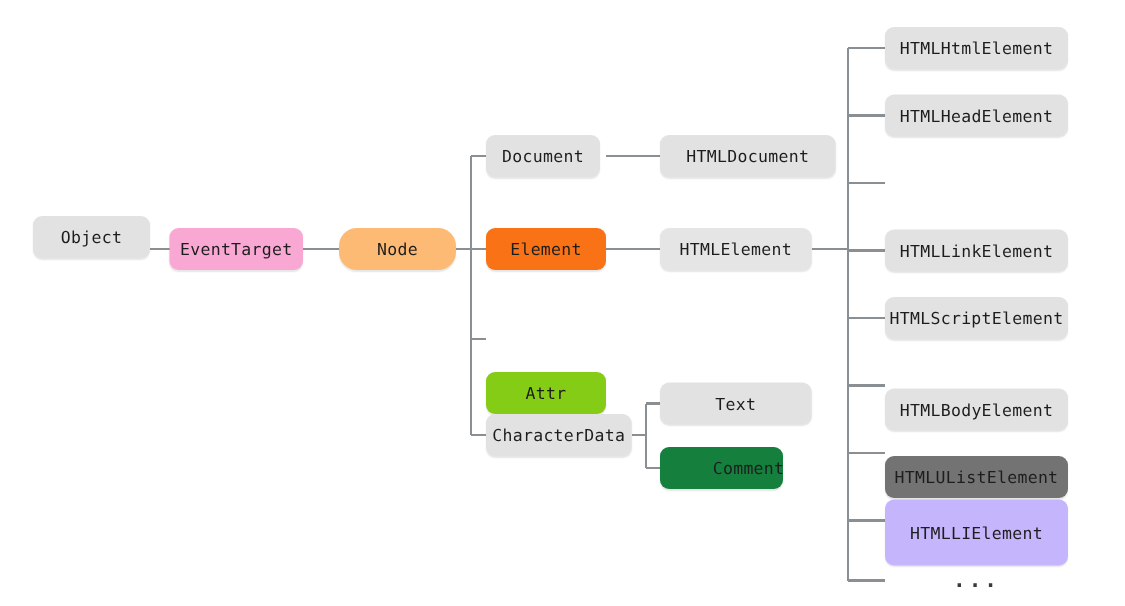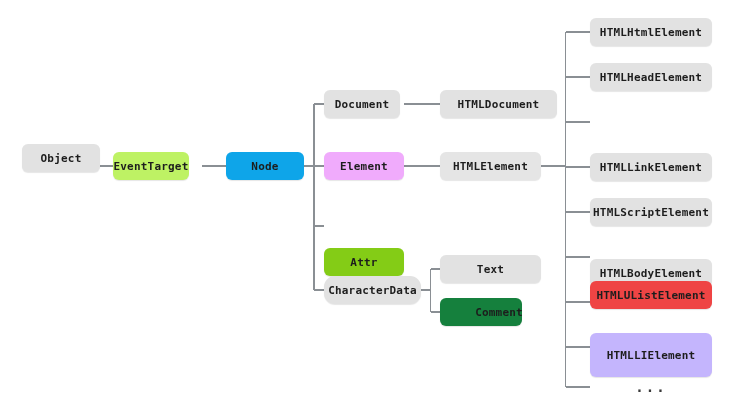--- a/index.html
+++ b/index.html
@@ -32,21 +32,21 @@
     position: absolute;
     box-sizing: border-box;
     background: #e2e2e2;
     border-radius: 6px;
     display: flex;
     align-items: center;
     justify-content: center;
     color: #1d1d1d;
     font-family: "DejaVu Sans Mono", "Liberation Mono", monospace;
     font-size: 11px;
-    font-weight: bold;
+    font-weight: normal;
     letter-spacing: 0.2px;
     white-space: nowrap;
     box-shadow: 0 1px 1px rgba(0,0,0,0.10);
   }
   .ellipsis {
     position: absolute;
     color: #3a3a3a;
     font-family: "DejaVu Sans Mono", "Liberation Mono", monospace;
     font-size: 14px;
     font-weight: bold;
@@ -81,31 +81,31 @@
       <line x1="565.5" y1="77" x2="590" y2="77" stroke="#8a8f94" stroke-width="1.4" shape-rendering="crispEdges"></line>
       <line x1="565.5" y1="122" x2="590" y2="122" stroke="#8a8f94" stroke-width="1.4" shape-rendering="crispEdges"></line>
       <line x1="565.5" y1="167" x2="590" y2="167" stroke="#8a8f94" stroke-width="1.4" shape-rendering="crispEdges"></line>
       <line x1="565.5" y1="212" x2="590" y2="212" stroke="#8a8f94" stroke-width="1.4" shape-rendering="crispEdges"></line>
       <line x1="565.5" y1="257" x2="590" y2="257" stroke="#8a8f94" stroke-width="1.4" shape-rendering="crispEdges"></line>
       <line x1="565.5" y1="302" x2="590" y2="302" stroke="#8a8f94" stroke-width="1.4" shape-rendering="crispEdges"></line>
       <line x1="565.5" y1="347" x2="590" y2="347" stroke="#8a8f94" stroke-width="1.4" shape-rendering="crispEdges"></line>
       <line x1="565.5" y1="387" x2="590" y2="387" stroke="#8a8f94" stroke-width="1.4" shape-rendering="crispEdges"></line>
     </svg>
 <div class="node" style="left: 22px; top: 144px; width: 78px; height: 28px; background: rgb(226, 226, 226); color: rgb(29, 29, 29);">Object</div>
-    <div class="node" style="left: 113px; top: 152px; width: 76px; height: 28px; background: #bef264; color: rgb(29, 29, 29);">EventTarget</div>
-    <div class="node" style="left: 226px; top: 152px; width: 78px; height: 28px; background: #0ea5e9; color: rgb(29, 29, 29);">Node</div>
+    <div class="node" style="left: 113px; top: 152px; width: 89px; height: 28px; background: #f9a8d4; color: rgb(29, 29, 29);">EventTarget</div>
+    <div class="node" style="left: 226px; top: 152px; width: 78px; height: 28px; background: #fdba74; color: rgb(29, 29, 29); border-radius: 12px;">Node</div>
     <div class="node" style="left: 324px; top: 90px; width: 76px; height: 28px; background: rgb(226, 226, 226); color: rgb(29, 29, 29);">Document</div>
-    <div class="node" style="left: 324px; top: 152px; width: 80px; height: 28px; background: #f0abfc; color: rgb(29, 29, 29);">Element</div>
+    <div class="node" style="left: 324px; top: 152px; width: 80px; height: 28px; background: #f97316; color: rgb(29, 29, 29);">Element</div>
     <div class="node" style="left: 324px; top: 212px; width: 80px; height: 28px; background: #84cc16; color: rgb(29, 29, 29); margin-top: 36px;">Attr</div>
-    <div class="node" style="left: 324px; top: 276px; width: 97px; height: 28px; background: rgb(226, 226, 226); color: rgb(29, 29, 29); border-radius: 11px;">CharacterData</div>
+    <div class="node" style="left: 324px; top: 276px; width: 97px; height: 28px; background: rgb(226, 226, 226); color: rgb(29, 29, 29);">CharacterData</div>
     <div class="node" style="left: 440px; top: 90px; width: 117px; height: 28px; background: rgb(226, 226, 226); color: rgb(29, 29, 29);">HTMLDocument</div>
     <div class="node" style="left: 440px; top: 152px; width: 101px; height: 28px; background: #e5e5e5; color: rgb(29, 29, 29);">HTMLElement</div>
     <div class="node" style="left: 440px; top: 255px; width: 101px; height: 28px; background: rgb(226, 226, 226); color: rgb(29, 29, 29);">Text</div>
     <div class="node" style="left: 440px; top: 298px; width: 82px; height: 28px; background: #15803d; color: rgb(29, 29, 29); padding-left: 36px;">Comment</div>
     <div class="node" style="left: 590px; top: 18px; width: 122px; height: 28px; background: rgb(226, 226, 226); color: rgb(29, 29, 29);">HTMLHtmlElement</div>
     <div class="node" style="left: 590px; top: 63px; width: 122px; height: 28px; background: rgb(226, 226, 226); color: rgb(29, 29, 29);">HTMLHeadElement</div>
     <div class="node" style="left: 590px; top: 153px; width: 122px; height: 28px; background: rgb(226, 226, 226); color: rgb(29, 29, 29);">HTMLLinkElement</div>
     <div class="node" style="left: 590px; top: 198px; width: 122px; height: 28px; background: rgb(226, 226, 226); color: rgb(29, 29, 29);">HTMLScriptElement</div>
     <div class="node" style="left: 590px; top: 259px; width: 122px; height: 28px; background: rgb(226, 226, 226); color: rgb(29, 29, 29);">HTMLBodyElement</div>
-    <div class="node" style="left: 590px; top: 281px; width: 122px; height: 28px; background: #ef4444; color: rgb(29, 29, 29);">HTMLUListElement</div>
+    <div class="node" style="left: 590px; top: 304px; width: 122px; height: 28px; background: #737373; color: rgb(29, 29, 29);">HTMLUListElement</div>
     <div class="node" style="left: 590px; top: 333px; width: 122px; height: 44px; background: #c4b5fd; color: rgb(29, 29, 29);">HTMLLIElement</div>
     <div class="ellipsis" style="left: 590px; top: 378px; width: 122px; height: 18px;">...</div>
   </div>
 
 </body></html>

